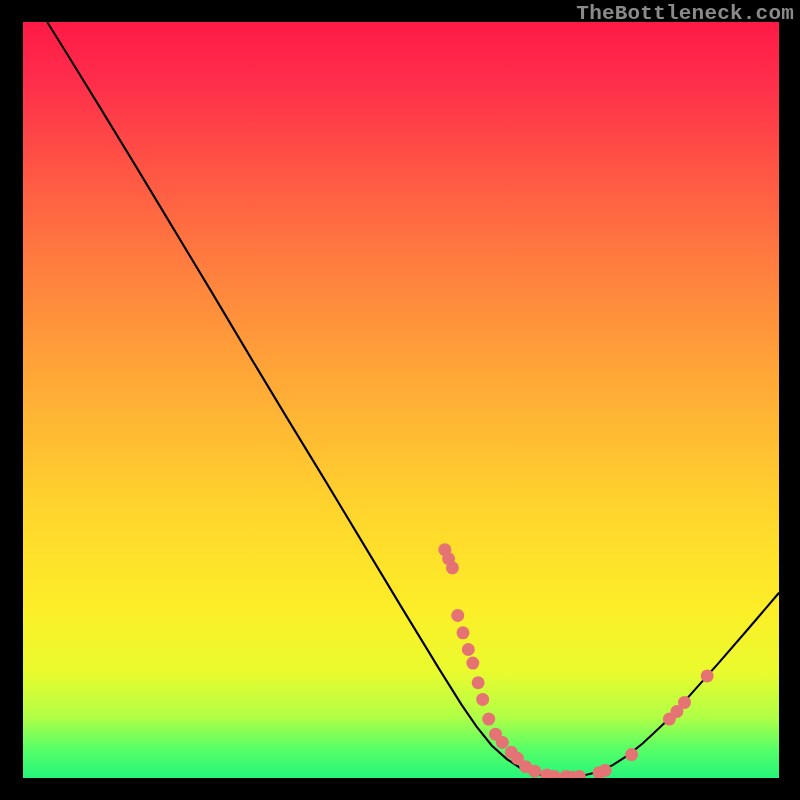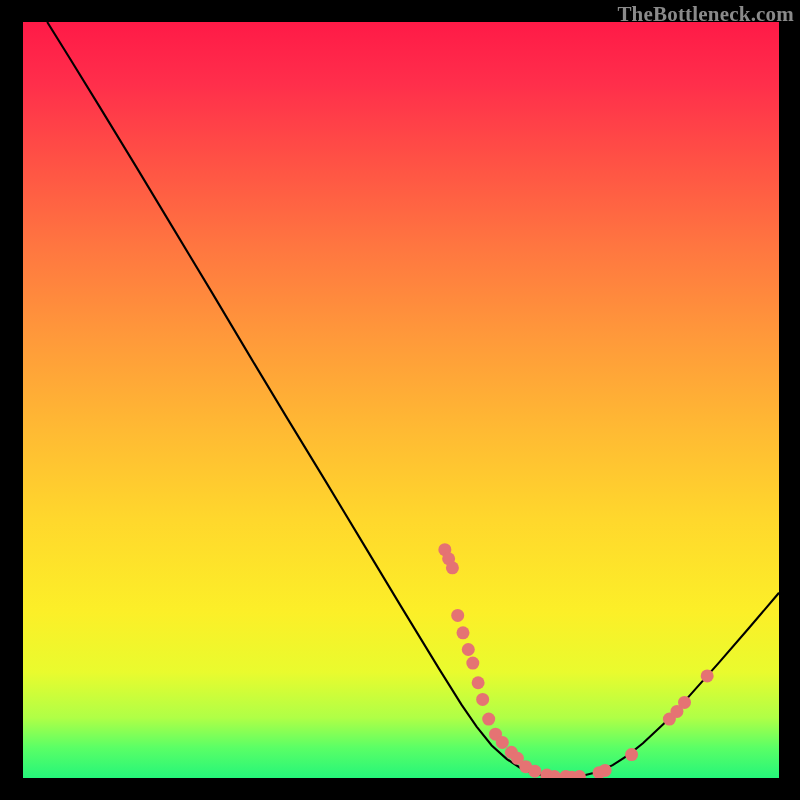--- a/index.html
+++ b/index.html
@@ -28,21 +28,21 @@
       #e9fb2e 86%,
       #b0ff46 92%,
       #5aff66 96%,
       #25f57a 100%
     );
   }
   .watermark {
     position: absolute;
     top: 2px;
     right: 6px;
-    font-family: Liberation Serif, serif;
+    font-family: Liberation Mono, monospace;
     font-size: 21px;
     font-weight: 600;
     color: #8a8a8a;
     letter-spacing: 0.2px;
     user-select: none;
   }
   svg.plot {
     position: absolute;
     left: 23px;
     top: 22px;

